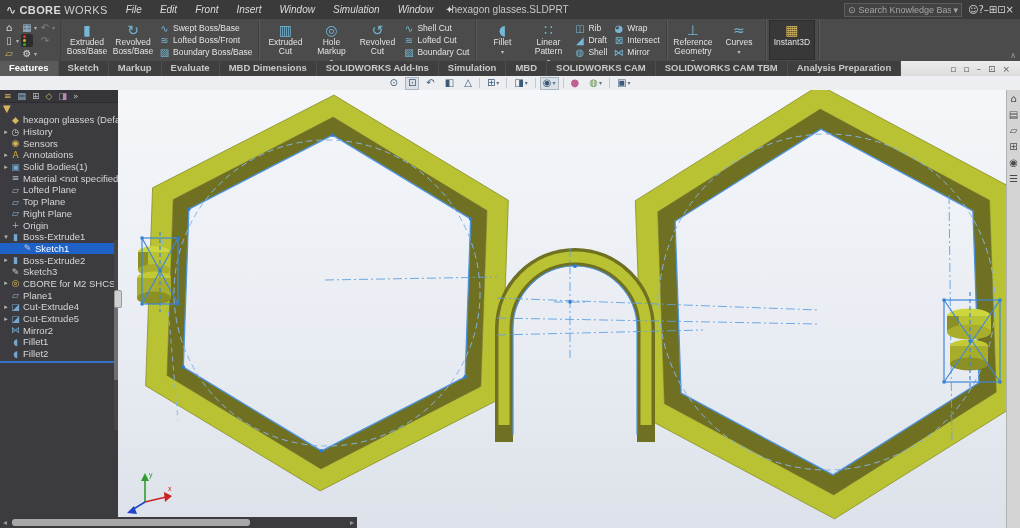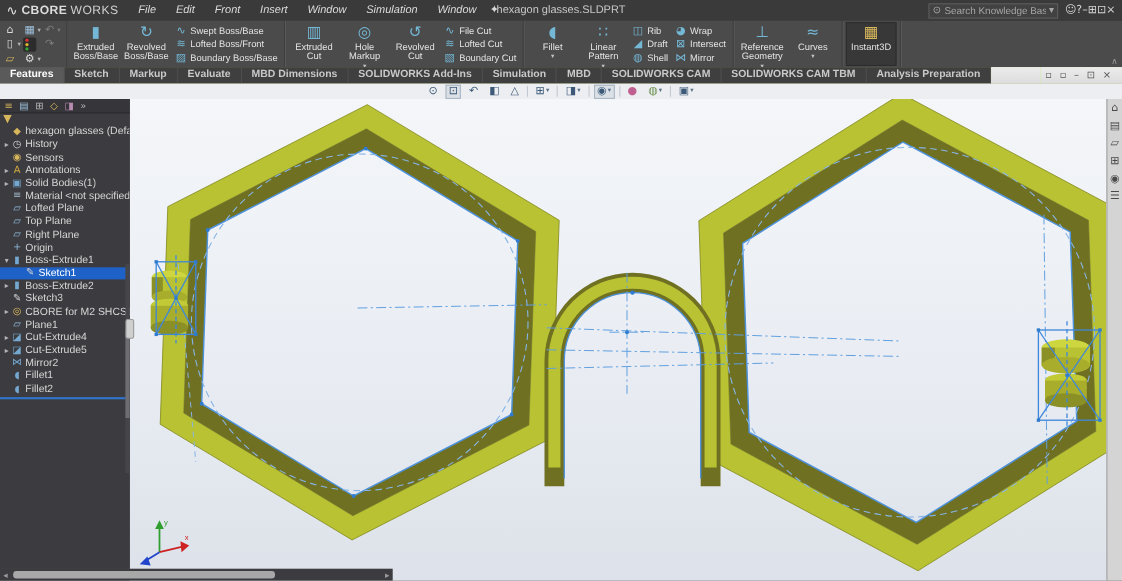--- a/index.html
+++ b/index.html
@@ -50,21 +50,21 @@
   .rbtn-lg .dd { font-size:6px; color:#c2c2c2; }
   .rbtn-lg.active { background:#383838; border:1px solid #2d2d2d; }
   .rstack { display:flex; flex-direction:column; justify-content:space-between; padding:2px 3px; }
   .rbtn-sm { display:flex; align-items:center; gap:3px; height:12px; color:#e3e3e3;
     font-size:8.5px; white-space:nowrap; cursor:default; }
   .rbtn-sm .ic { font-size:10px; width:11px; text-align:center; }
   #collapse-ribbon { position:absolute; right:4px; bottom:1px; color:#9a9a9a; font-size:8px; }
 
   
   #tabrow { position:absolute; left:0; top:61px; width:1020px; height:15px; display:flex;
-    background:#bef264; }
+    background:#22c55e; }
   #tabs { display:flex; background:#3f3f3f; height:15px; }
   .tab { padding:1px 9px 0 9px; color:#c9c9c9; font-size:9.5px; white-space:nowrap;
     border-right:1px solid #4e4e4e; cursor:default;font-weight:bold; }
   .tab.active { background:#5a5a5a; color:#fff; font-weight:bold; }
   #tabfill { flex:1; background:linear-gradient(#ececec,#dcdcdc); }
   #doccontrols { display:flex; align-items:center; gap:7px; background:linear-gradient(#ececec,#dcdcdc);
     padding:0 10px 0 4px; }
   .dc-ic { color:#5a5a5a; font-size:9px; cursor:default; }
 
   
@@ -221,21 +221,21 @@
             <span>Hole Markup</span>
             <span class="dd glyph">▾</span>
           </div>
           <div class="rbtn-lg">
             <span class="ic glyph" style="color: rgb(116, 184, 214);">↺</span>
             <span>Revolved Cut</span>
           </div>
           <div class="rstack">
             <div class="rbtn-sm">
               <span class="ic glyph" style="color: rgb(116, 184, 214);">∿</span>
-              <span>File Cut</span>
+              <span>Shell Cut</span>
             </div>
             <div class="rbtn-sm">
               <span class="ic glyph" style="color: rgb(116, 184, 214);">≋</span>
               <span>Lofted Cut</span>
             </div>
             <div class="rbtn-sm">
               <span class="ic glyph" style="color: rgb(116, 184, 214);">▧</span>
               <span>Boundary Cut</span>
             </div>
           </div>

